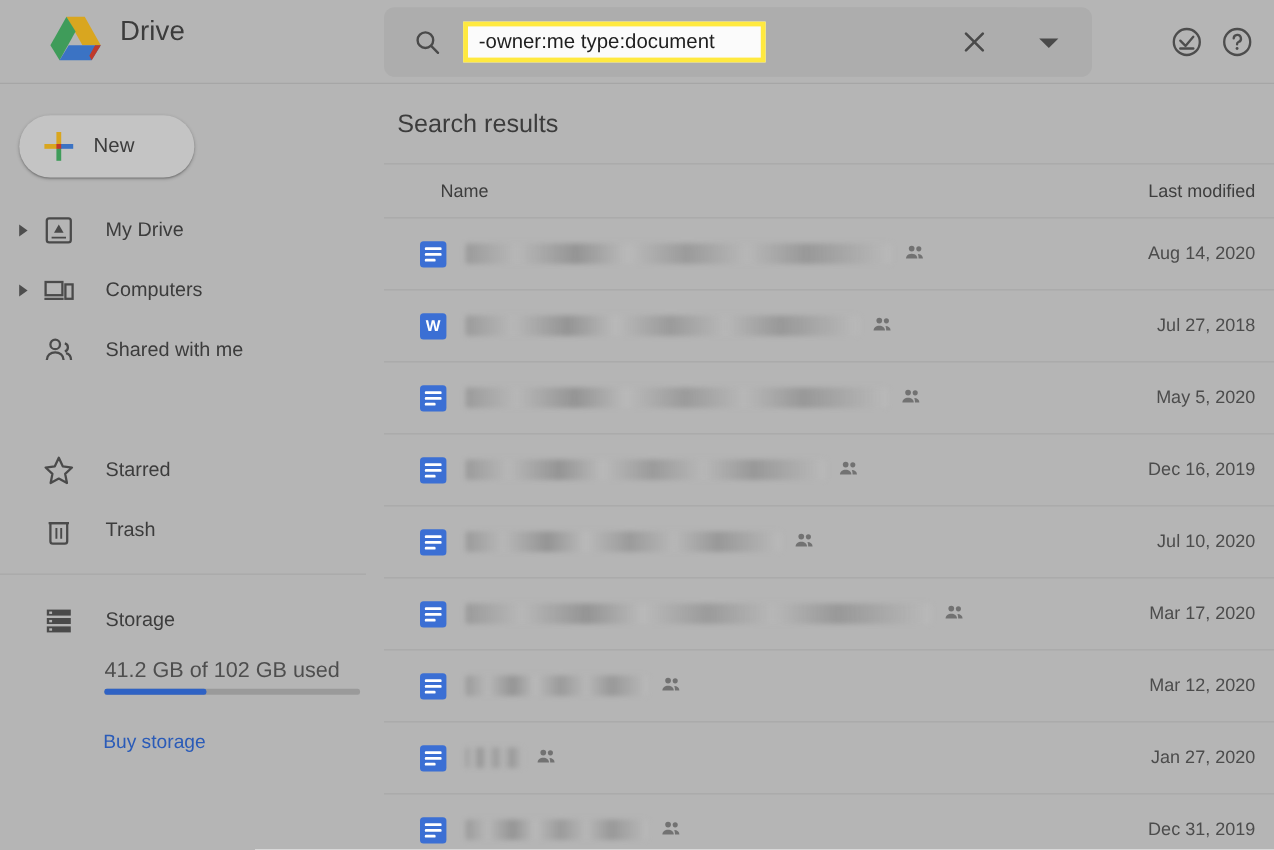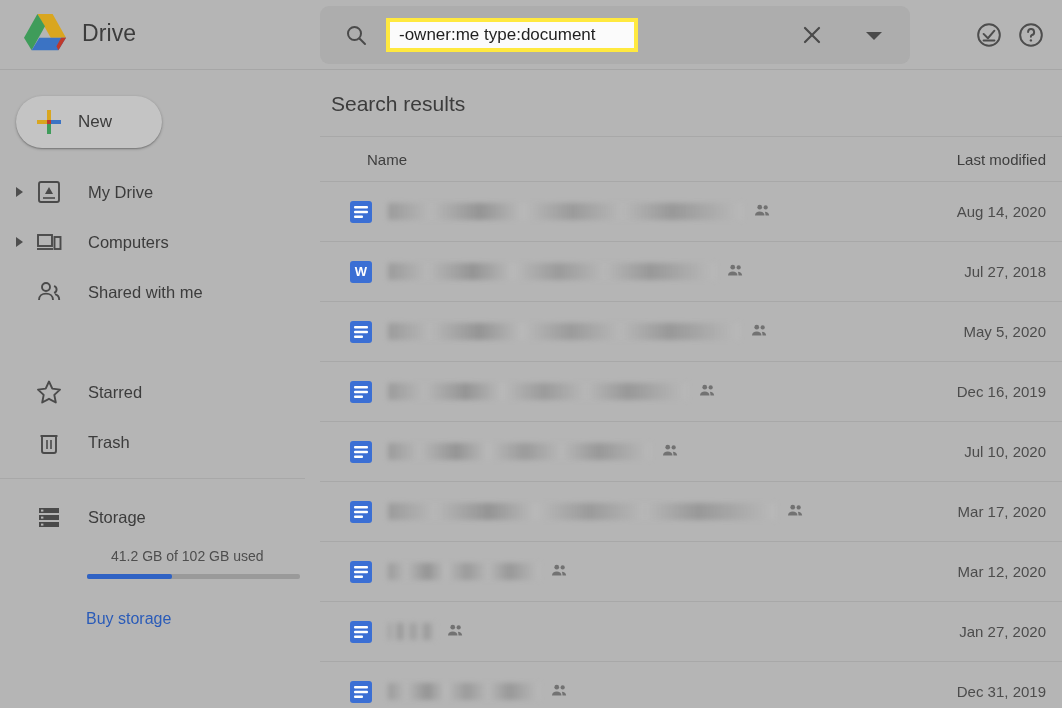--- a/index.html
+++ b/index.html
@@ -16,22 +16,22 @@
     background: #b5b5b5;
   }
 
   
   #header {
     position: absolute; left: 0; top: 0;
     width: 1062px; height: 70px;
     border-bottom: 1px solid #a6a6a6;
   }
   #brand {
-    position: absolute; left: 22px; top: 12px;
-    display: flex; align-items: center; gap: 14px;
+    position: absolute; left: 40px; top: 12px;
+    display: flex; align-items: flex-start; gap: 14px;
   }
   #drive-logo { width: 46px; height: 42px; display: block; }
   #brand-title {
     font-size: 23px; color: #3c3c3c; letter-spacing: .1px;
   }
 
   #searchbar {
     position: absolute; left: 320px; top: 6px;
     width: 590px; height: 58px;
     background: #adadad;
@@ -116,21 +116,21 @@
   #storage-row {
     position: absolute; left: 0; top: 425px;
     width: 310px; height: 44px;
     display: flex; align-items: center;
   }
   #storage-icon { position: absolute; left: 36px; width: 26px; height: 26px; }
   #storage-label { position: absolute; left: 88px; font-size: 16.5px; color: #3c3c3c; }
 
   #storage-used {
     position: absolute; left: 87px; top: 478px;
-    font-size: 14px; color: #4e4e4e; margin-left: 24px;
+    font-size: 18px; color: #4e4e4e;
   }
   #storage-track {
     position: absolute; left: 87px; top: 504px;
     width: 213px; height: 5px;
     background: #9a9a9a;
     border-radius: 2px;
   }
   #storage-fill {
     height: 5px; background: #2f62c4; border-radius: 2px;
   }

